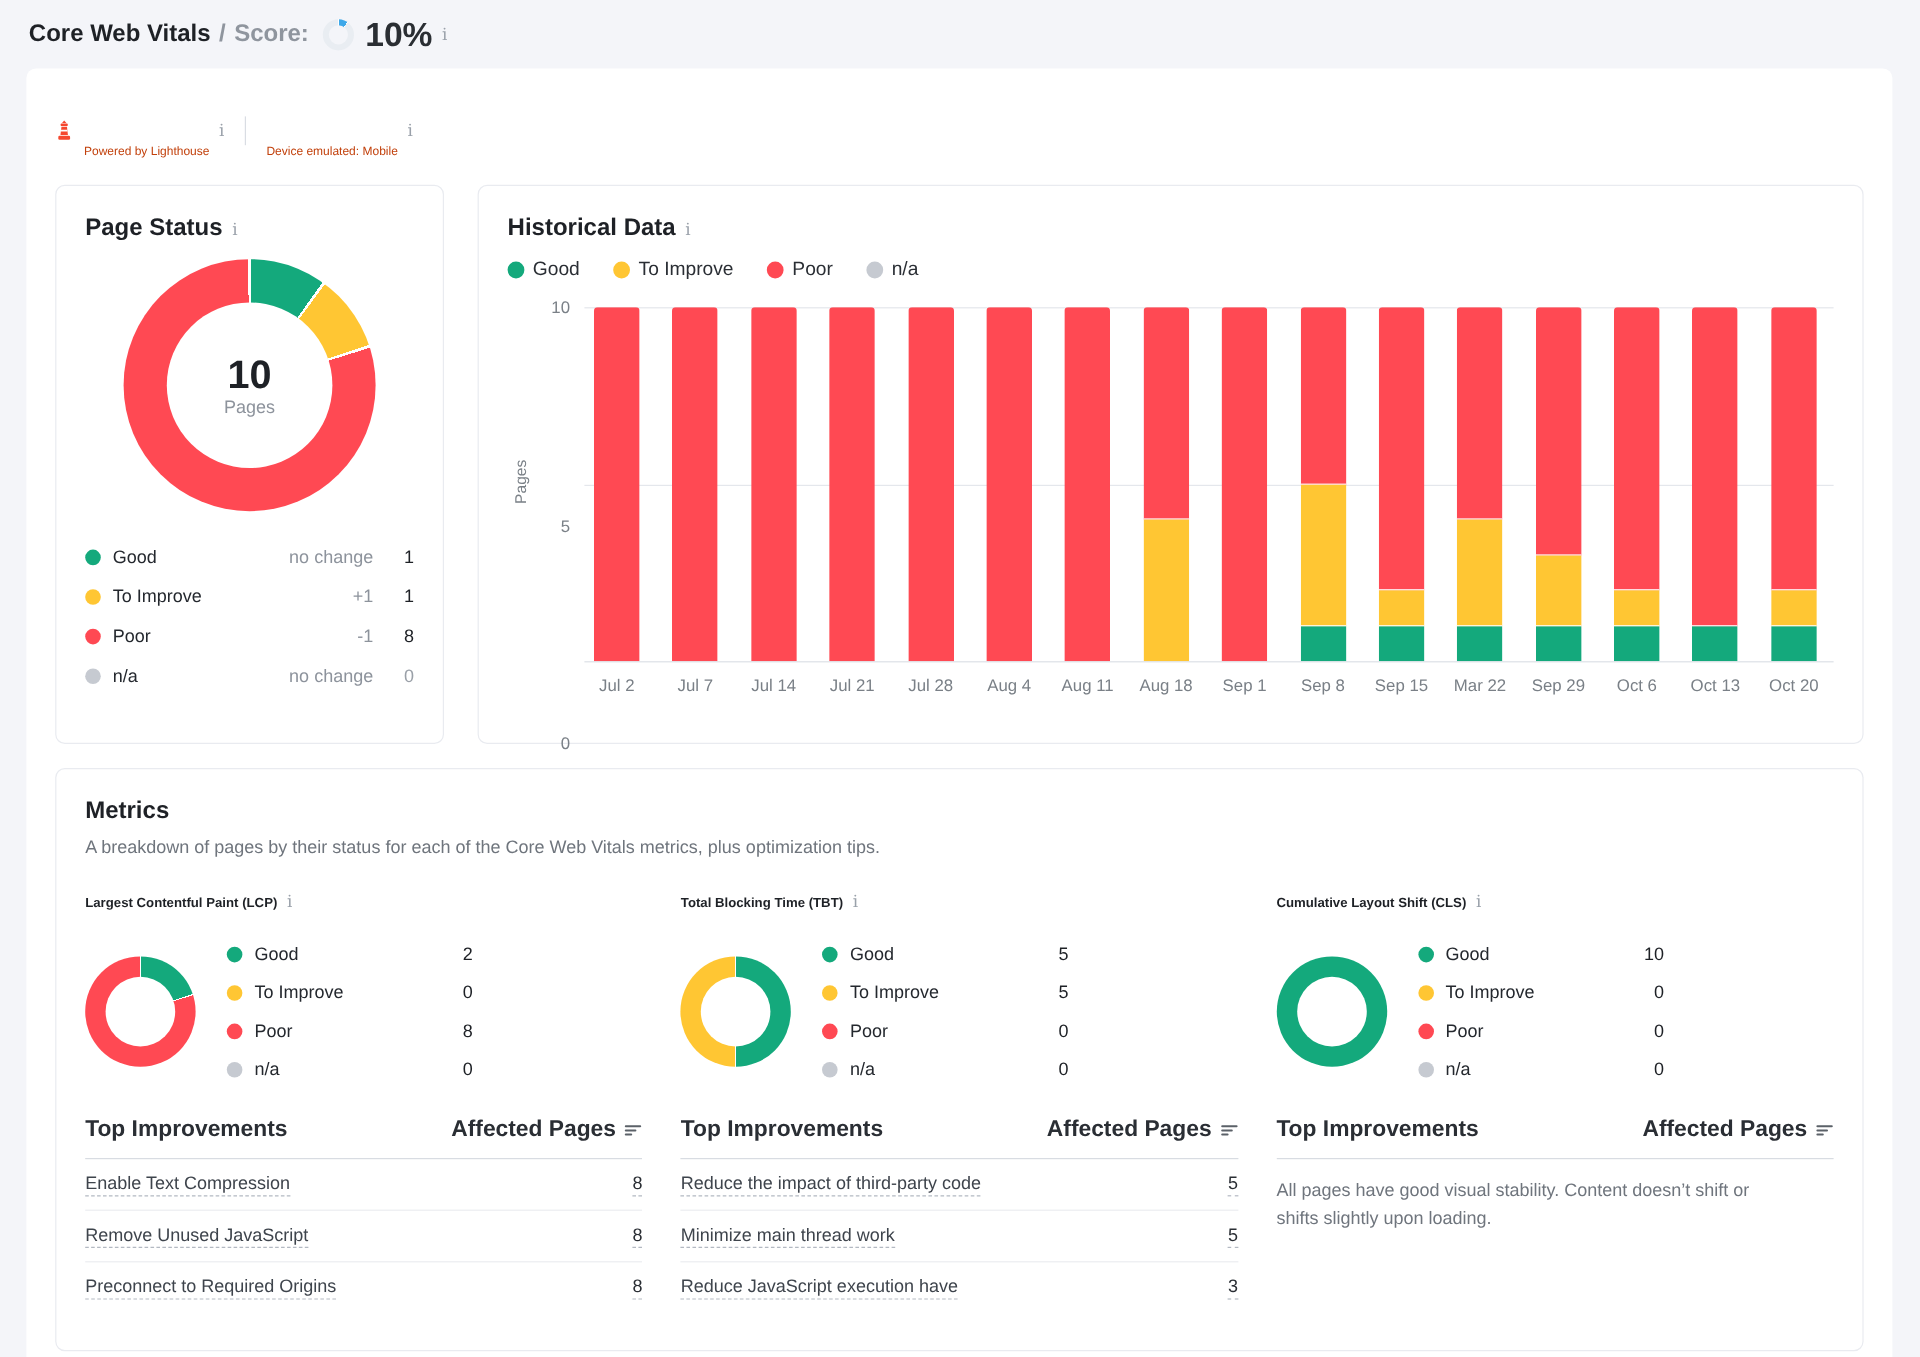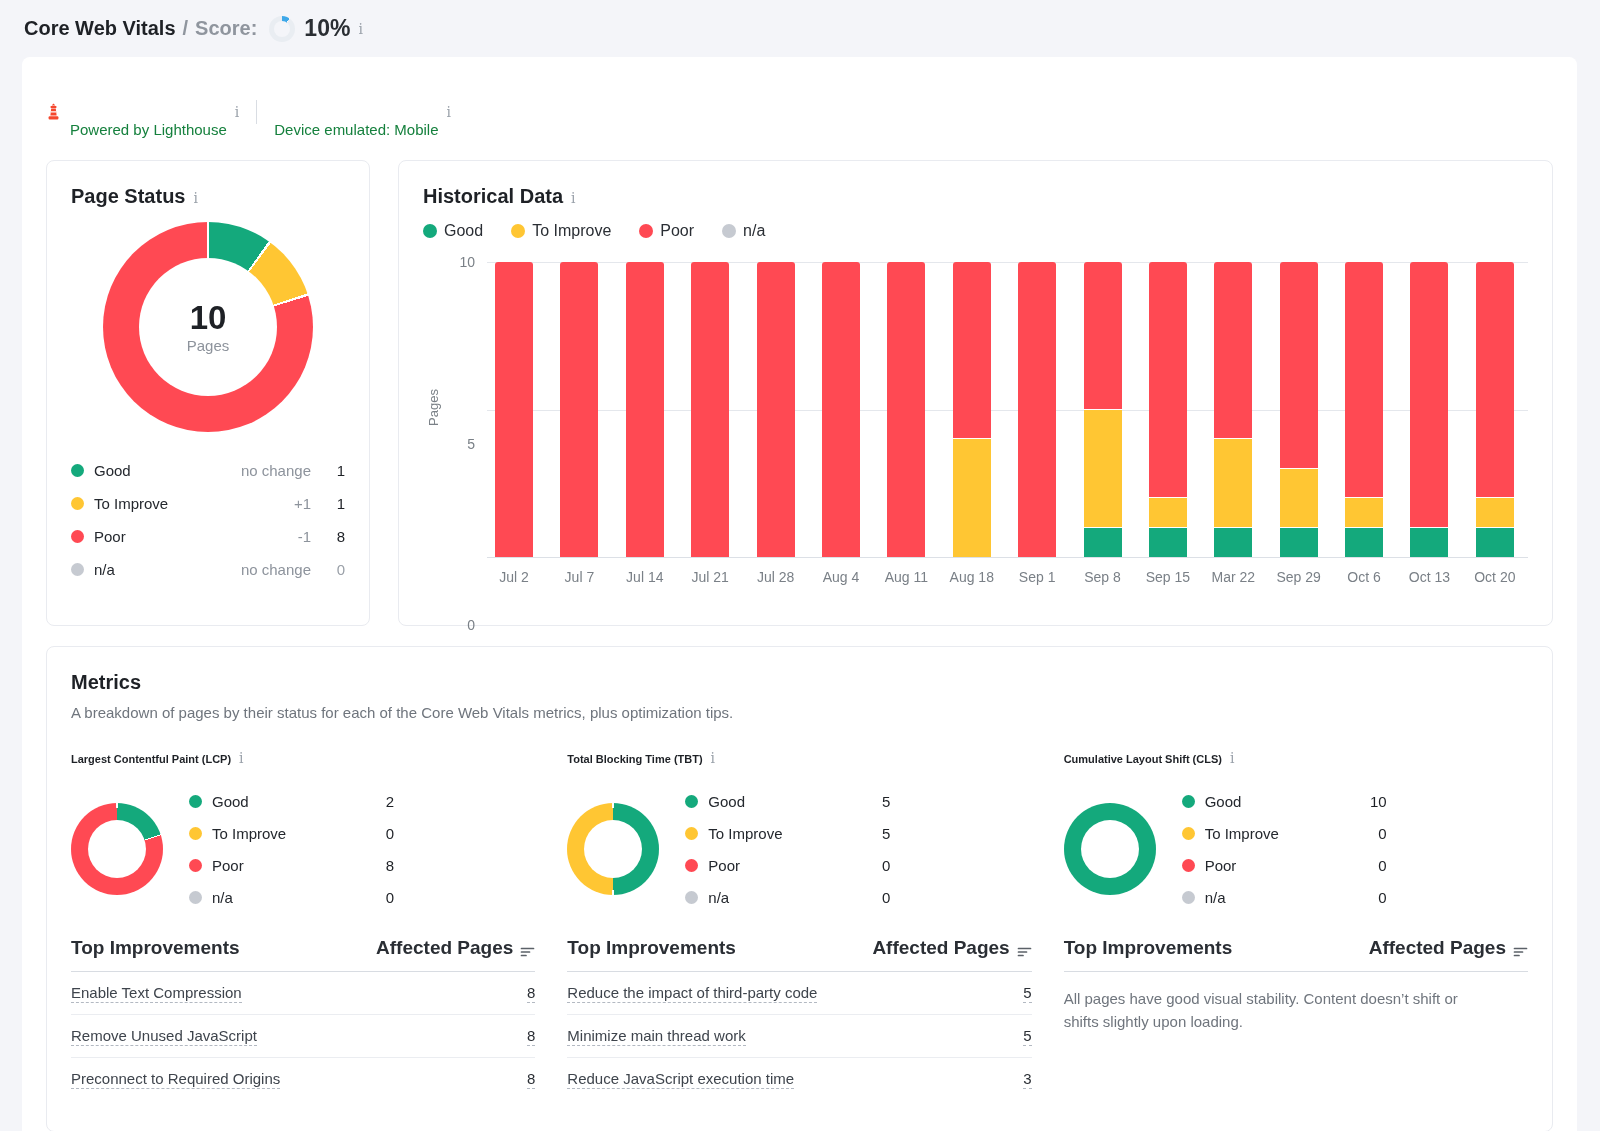--- a/index.html
+++ b/index.html
@@ -8,29 +8,29 @@
     font-family: "Liberation Sans", "DejaVu Sans", sans-serif;
     background:#F4F5F9;
     color:#22262B;
   }
   
   .topbar { height:57px; display:flex; align-items:center; padding-left:24px; }
   .topbar .crumb-title { font-size:20px; font-weight:700; color:#1E2126; }
   .topbar .crumb-sep, .topbar .crumb-score-label { font-size:20px; font-weight:700; color:#8F959E; margin-left:7px; }
   .score-donut { width:26px; height:26px; border-radius:50%; position:relative; margin:0 9px 0 12px; }
   .score-donut::after { content:""; position:absolute; inset:5px; background:#F4F5F9; border-radius:50%; }
-  .topbar .score-value { font-size:23px; font-weight:700; color:#2A2E33; }
+  .topbar .score-value { font-size:28px; font-weight:700; color:#2A2E33; }
   .info { font-family:"DejaVu Serif", serif; font-style:normal; font-size:14px; color:#9AA1AA; margin-left:8px; cursor:pointer; line-height:1; }
   
   .container {
     background:#fff; margin:0 23px 0 22px; border-radius:8px 8px 0 0;
     padding:20px 24px 0 24px; height:1074px;
   }
   .meta-row { display:flex; align-items:center; margin:8px 0 22px 0; }
-  .meta-row .meta-text { font-size:15px; color:#15803d;margin-top:36px; }
+  .meta-row .meta-text { font-size:10px; color:#c2410c;margin-top:36px; }
   .lighthouse-icon { width:15px; height:17px; margin-right:9px; display:inline-block; }
   .meta-divider { width:1px; height:24px; background:#D9DDE3; margin:0 17px; }
   
   .card { background:#fff; border:1px solid #E9EBF0; border-radius:8px; }
   .top-row { display:flex; gap:28px; height:466px; }
   .card h2 { font-size:20px; font-weight:700; color:#1E2126; display:inline; }
   .card-head { display:flex; align-items:baseline; }
   
   .page-status { width:324px; flex:0 0 324px; padding:24px; }
   .ps-donut-wrap { display:flex; justify-content:center; margin-top:14px; }
@@ -71,21 +71,21 @@
   .metric-body { display:flex; align-items:center; gap:26px; margin-top:20px; }
   .donut-sm { width:92px; height:92px; flex:0 0 92px; }
   .donut-sm::after { content:""; position:absolute; inset:17px; background:#fff; border-radius:50%; }
   .mlegend { width:205px; }
   .m-row { display:flex; align-items:center; height:32px; font-size:15px; }
   .m-row .lbl { flex:1; color:#24282E; }
   .m-row .val { width:34px; text-align:right; color:#1E2126; }
   .tbl { margin-top:24px; }
   .tbl-head { display:flex; align-items:center; justify-content:space-between; padding-bottom:12px; border-bottom:1px solid #D8DCE2; }
   .tbl-head .th { font-size:19px; font-weight:700; color:#2A2E34; }
-  .th-right { display:flex; align-items:flex-end; gap:7px; }
+  .th-right { display:flex; align-items:center; gap:7px; }
   .sort-icon { cursor:pointer; display:block; }
   .tbl-row { display:flex; align-items:center; justify-content:space-between; height:43px; border-bottom:1px solid #EBEDF1; }
   .tbl-row:last-child { border-bottom:none; }
   .imp-link { font-size:15px; color:#3E444C; text-decoration:none; border-bottom:1px dashed #B3B9C2; padding-bottom:1px; cursor:pointer; }
   .imp-val { font-size:15px; color:#2A2E34; text-decoration:none; border-bottom:1px dashed #B3B9C2; padding-bottom:1px; cursor:pointer; }
   .tbl-msg { font-size:15px; color:#6F757D; line-height:1.5; margin-top:16px; max-width:430px; }
 </style>
 </head>
 <body>
 
@@ -430,21 +430,21 @@
     <a class="imp-link">Reduce the impact of third-party code</a>
     <a class="imp-val">5</a>
   </div>
 
   <div class="tbl-row">
     <a class="imp-link">Minimize main thread work</a>
     <a class="imp-val">5</a>
   </div>
 
   <div class="tbl-row">
-    <a class="imp-link">Reduce JavaScript execution time</a>
+    <a class="imp-link">Reduce JavaScript execution have</a>
     <a class="imp-val">3</a>
   </div>
 </div>
 
     </div>
   </div>
 
   <div class="metric-col">
     <div class="metric-head">
       <h3 class="metric-title">Cumulative Layout Shift (CLS)</h3>

